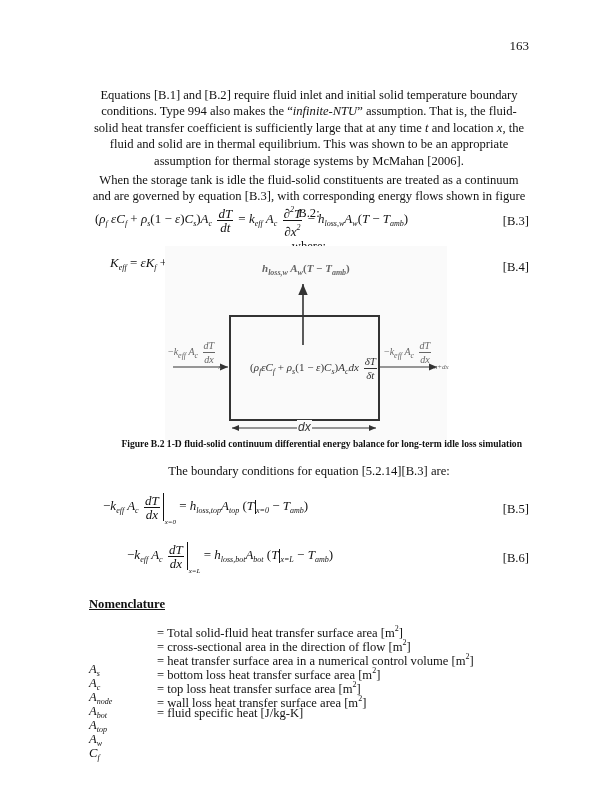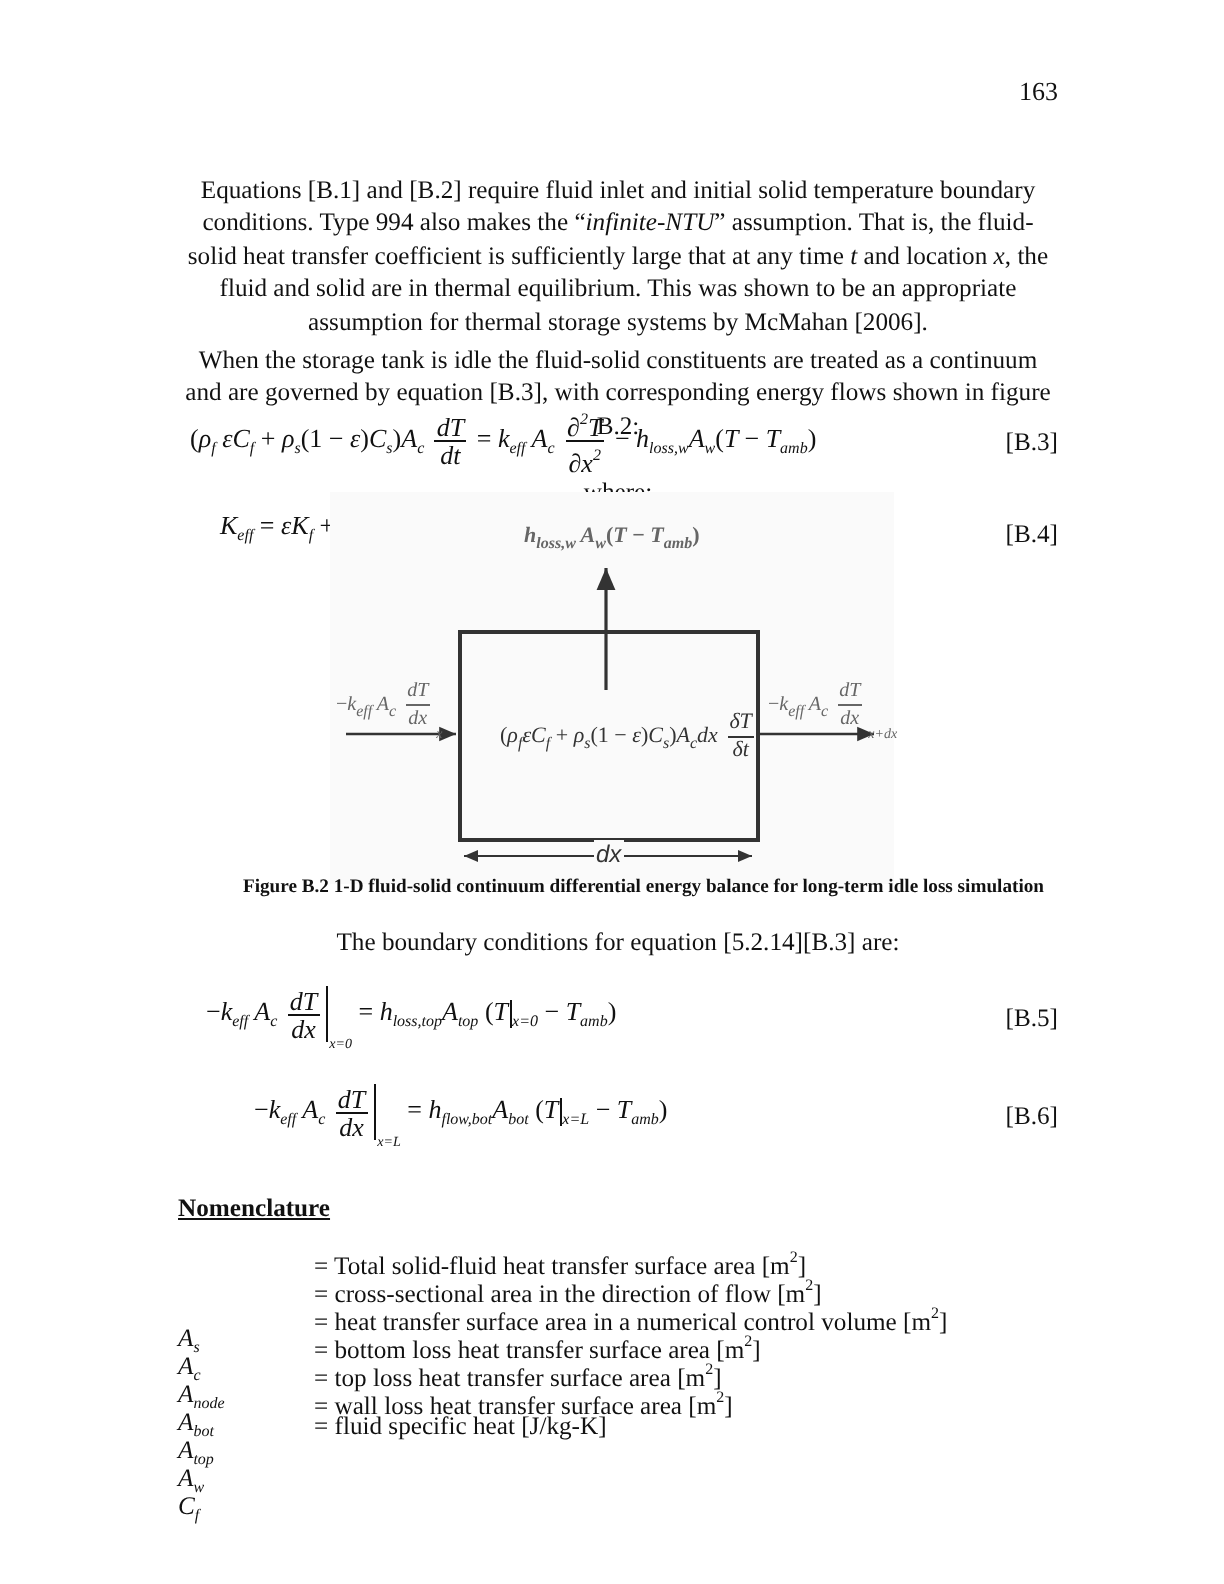--- a/index.html
+++ b/index.html
@@ -92,21 +92,21 @@
 <div class="abs eq" style="left:103px; top:493px;">
   <span class="up">−</span>k<span class="sub">eff</span> A<span class="sub">c</span>
   <span class="frac"><span class="n">dT</span><span class="d">dx</span></span><span class="bar"></span><span class="barsub">x=0</span>
   <span class="up">=</span> h<span class="sub">loss,top</span>A<span class="sub">top</span> <span class="up">(</span>T<span class="bar" style="height:14px;"></span><span class="sub">x=0</span> <span class="up">−</span> T<span class="sub">amb</span><span class="up">)</span>
 </div>
 <div class="abs eqnum" style="top:502px;">[B.5]</div>
 
 <div class="abs eq" style="left:103px; top:542px;margin-left:24px;">
   <span class="up">−</span>k<span class="sub">eff</span> A<span class="sub">c</span>
   <span class="frac"><span class="n">dT</span><span class="d">dx</span></span><span class="bar"></span><span class="barsub">x=L</span>
-  <span class="up">=</span> h<span class="sub">flow,bot</span>A<span class="sub">bot</span> <span class="up">(</span>T<span class="bar" style="height:14px;"></span><span class="sub">x=L</span> <span class="up">−</span> T<span class="sub">amb</span><span class="up">)</span>
+  <span class="up">=</span> h<span class="sub">loss,bot</span>A<span class="sub">bot</span> <span class="up">(</span>T<span class="bar" style="height:14px;"></span><span class="sub">x=L</span> <span class="up">−</span> T<span class="sub">amb</span><span class="up">)</span>
 </div>
 <div class="abs eqnum" style="top:551px;">[B.6]</div>
 
 <div class="abs nom-title">Nomenclature</div>
 
 <div class="abs nom-row" style="top:622px;">
   <span class="nom-sym"><span>A</span><span class="sub">s</span></span>
   <span class="nom-def"><span>= Total solid-fluid heat transfer surface area [m</span><span class="sup" style="font-style:normal;">2</span><span>]</span></span>
 </div>
 <div class="abs nom-row" style="top:636px;">

